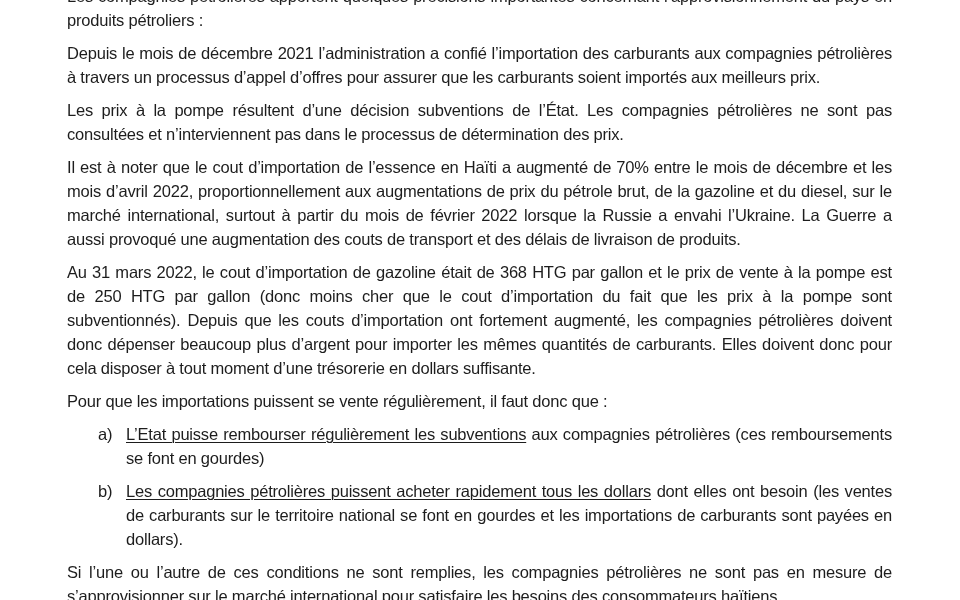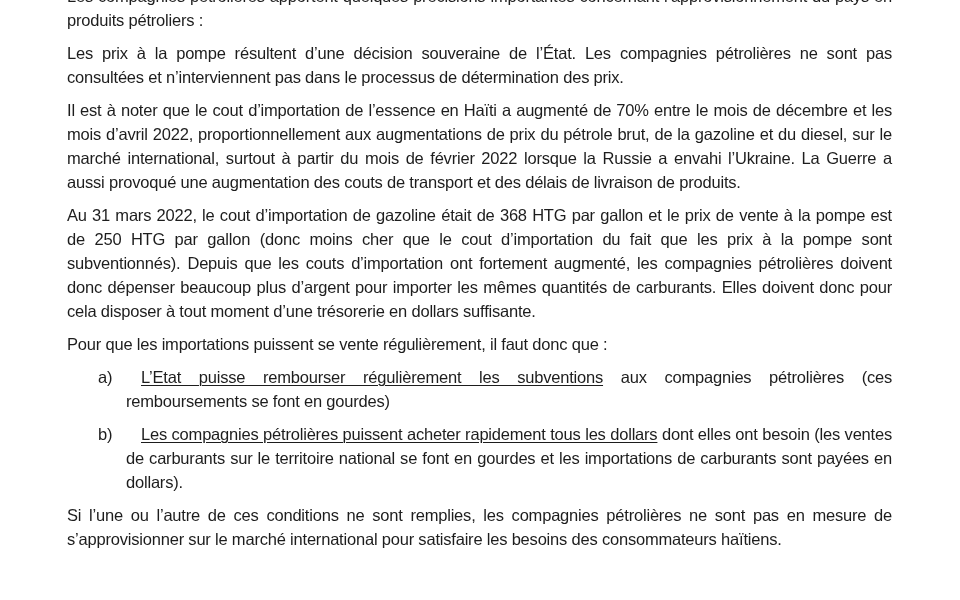--- a/index.html
+++ b/index.html
@@ -28,32 +28,32 @@
     margin-top: 9px;
     padding-left: 59px;
     text-align: justify;
   }
   .marker { position: absolute; left: 31px; top: 0; }
   .li-text { margin-top: 0; }
   .u {
     text-decoration: underline;
     text-decoration-thickness: 1px;
     text-underline-offset: 2px;
-    margin-left: 15px;
   }
 </style>
 </head>
 <body>
 
 <div class="page">
 
   <p class="para clip-top">Les compagnies pétrolières apportent quelques précisions importantes concernant l’approvisionnement du pays en produits pétroliers :</p>
 
+  <p class="para">Depuis le mois de décembre 2021 l’administration a confié l’importation des carburants aux compagnies pétrolières à travers un processus d’appel d’offres pour assurer que les carburants soient importés aux meilleurs prix.</p>
 
-  <p class="para">Les prix à la pompe résultent d’une décision souveraine de l’État. Les compagnies pétrolières ne sont pas consultées et n’interviennent pas dans le processus de détermination des prix.</p>
+  <p class="para">Les prix à la pompe résultent d’une décision subventions de l’État. Les compagnies pétrolières ne sont pas consultées et n’interviennent pas dans le processus de détermination des prix.</p>
 
   <p class="para">Il est à noter que le cout d’importation de l’essence en Haïti a augmenté de 70% entre le mois de décembre et les mois d’avril 2022, proportionnellement aux augmentations de prix du pétrole brut, de la gazoline et du diesel, sur le marché international, surtout à partir du mois de février 2022 lorsque la Russie a envahi l’Ukraine. La Guerre a aussi provoqué une augmentation des couts de transport et des délais de livraison de produits.</p>
 
   <p class="para">Au 31 mars 2022, le cout d’importation de gazoline était de 368 HTG par gallon et le prix de vente à la pompe est de 250 HTG par gallon (donc moins cher que le cout d’importation du fait que les prix à la pompe sont subventionnés). Depuis que les couts d’importation ont fortement augmenté, les compagnies pétrolières doivent donc dépenser beaucoup plus d’argent pour importer les mêmes quantités de carburants. Elles doivent donc pour cela disposer à tout moment d’une trésorerie en dollars suffisante.</p>
 
   <p class="para">Pour que les importations puissent se vente régulièrement, il faut donc que :</p>
 
   <div class="list-item">
     <span class="marker">a)</span>
     <p class="para li-text"><span class="u">L’Etat puisse rembourser régulièrement les subventions</span><span> aux compagnies pétrolières (ces remboursements se font en gourdes)</span></p>

